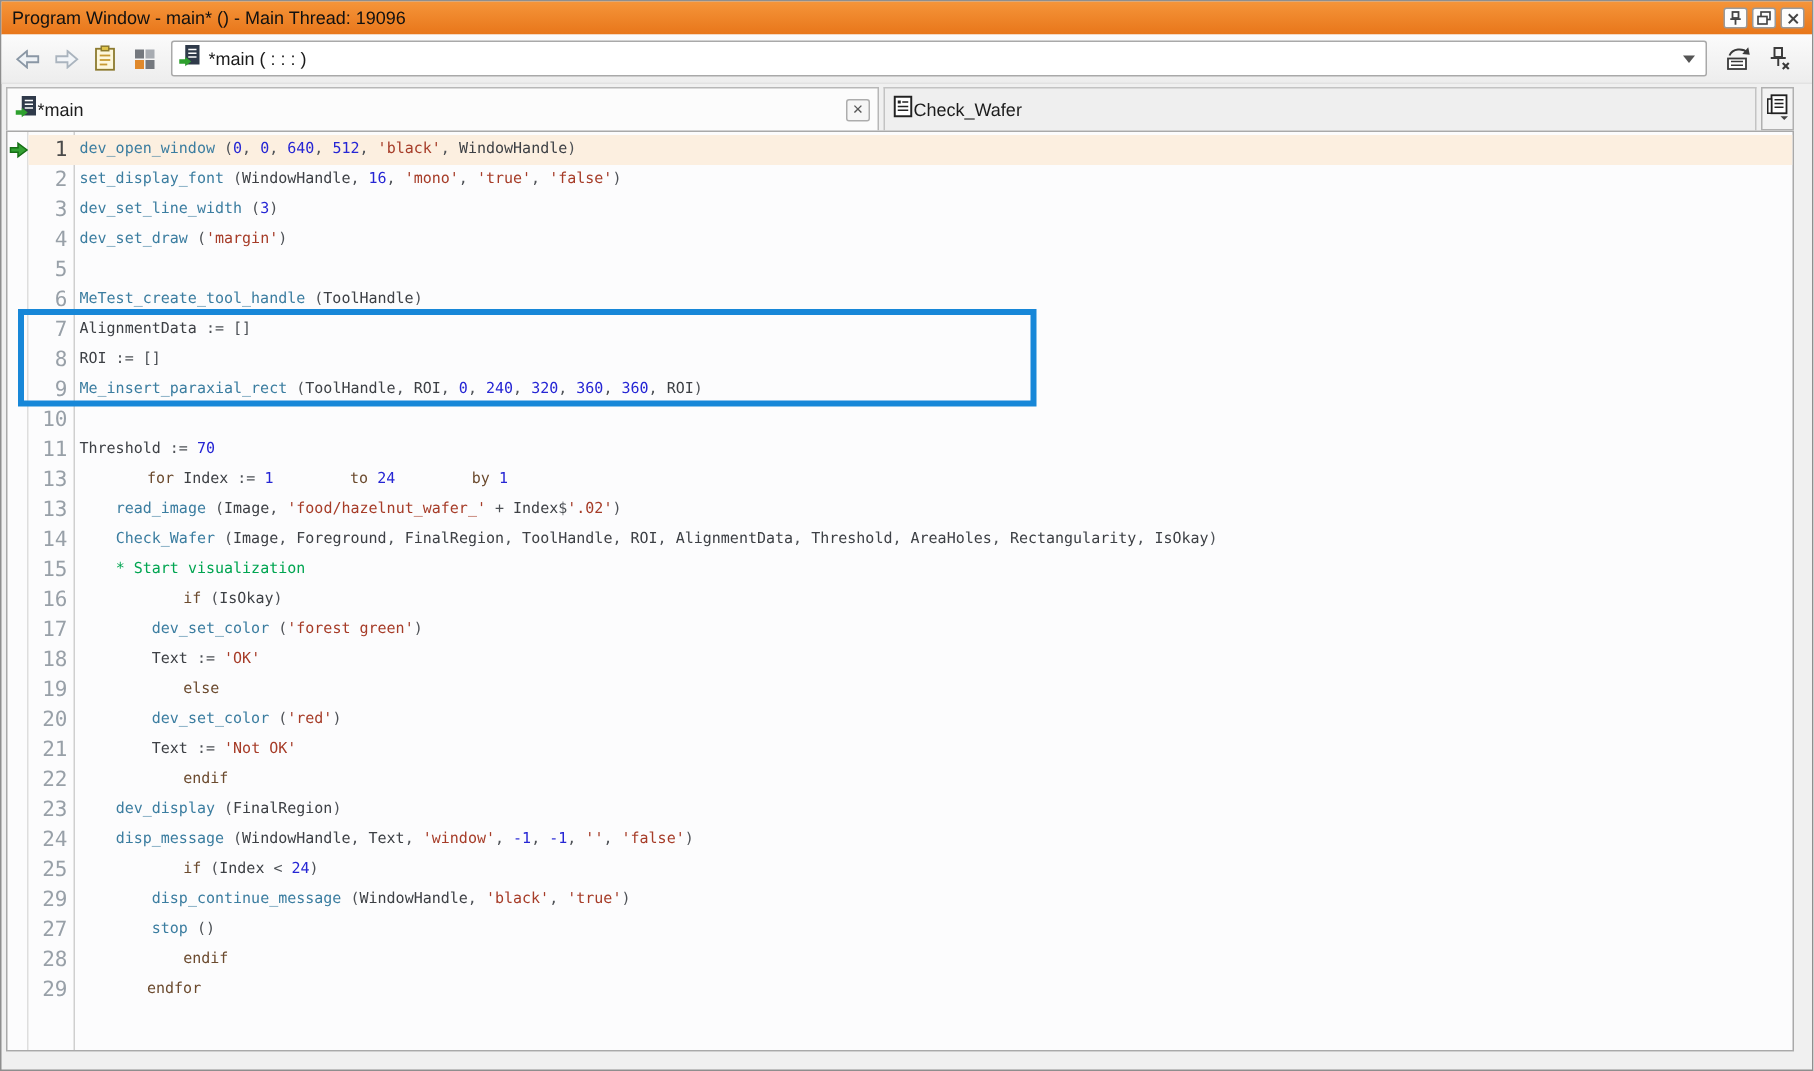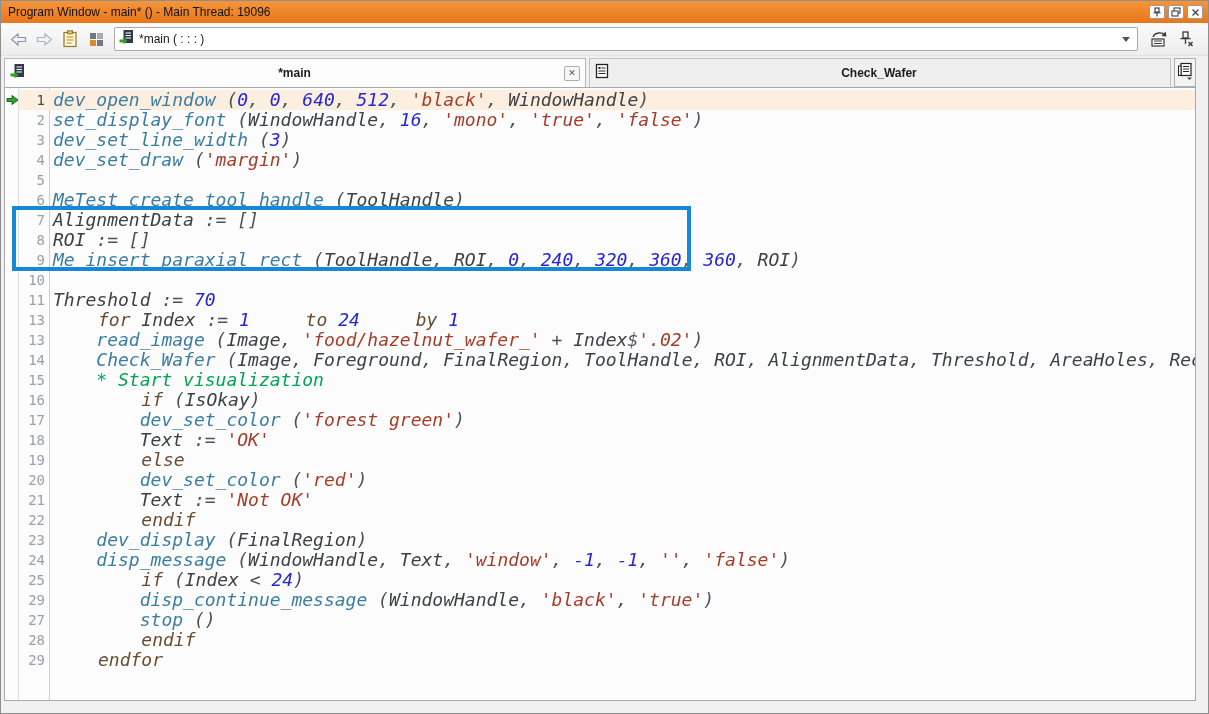--- a/index.html
+++ b/index.html
@@ -19,36 +19,36 @@
   .icon-btn svg{display:block;}
   .combo{flex:1;height:24px;margin:0 10px 0 4px;background:#fff;border:1px solid #a9a9a9;border-radius:2px;display:flex;align-items:center;padding:0 4px;}
   .combo-text{flex:1;font-size:12px;color:#1a1a1a;margin-left:5px;white-space:nowrap;overflow:hidden;}
   .combo-arrow{width:0;height:0;border-left:4px solid transparent;border-right:4px solid transparent;border-top:5px solid #555;margin:0 3px;}
 
   
   .tabbar{height:31px;display:flex;align-items:stretch;padding:2px 12px 0 3px;gap:3px;flex:0 0 auto;}
   .tab{flex:1;display:flex;align-items:center;border:1px solid #b7b7b7;border-bottom:none;padding:0 5px;min-width:0;}
   .tab.active{background:#fcfcfc;}
   .tab.inactive{background:#efefef;border-color:#c3c3c3;}
-  .tab-label{flex:1;text-align:center;font-size:12px;color:#1c1c1c;white-space:nowrap;overflow:hidden;font-weight:bold;}
+  .tab-label{flex:1;font-size:12px;color:#1c1c1c;white-space:nowrap;overflow:hidden;}
   .tab-close{width:16px;height:15px;border:1px solid #adadad;border-radius:2px;background:#f6f6f6;color:#555;font-size:9px;line-height:13px;text-align:center;padding:0;}
   .tab-spacer{width:16px;}
   .tablist-btn{width:22px;border:1px solid #b0b0b0;background:#f3f3f3;display:flex;align-items:center;justify-content:center;padding:0;}
 
   
   .editor{flex:1;margin:0 12px 12px 3px;background:#fcfcfd;border:1px solid #a9a9a9;position:relative;overflow:hidden;font-family:"DejaVu Sans Mono",monospace;}
   .vline{position:absolute;top:0;bottom:0;width:1px;background:#cfcfcf;}
   .vline.m{left:13px;background:#dedede;}
   .vline.g{left:44px;}
   .lines{position:absolute;top:2px;left:0;right:0;}
   .cl{display:flex;height:20px;align-items:stretch;}
   .cl .m{width:14px;position:relative;flex:0 0 auto;}
   .cl .m svg{position:absolute;left:1px;top:4px;}
   .cl .g{width:31px;flex:0 0 auto;text-align:right;padding-right:5px;font-size:14px;line-height:20px;color:#98a0a8;}
-  .cl .c{flex:1;padding-left:3px;font-size:18px;line-height:20px;white-space:pre;color:#3d4045;font-style:italic;}
+  .cl .c{flex:1;padding-left:3px;font-size:10px;line-height:20px;white-space:pre;color:#3d4045;}
   .cl.cur .g{color:#4a4a4a;background:var(--current_line_bg);}
   .cl.cur .c{background:var(--current_line_bg);}
   .t-op{color:var(--operator);}
   .t-v{color:var(--variable);}
   .t-p{color:var(--punct);}
   .t-n{color:var(--number);}
   .t-s{color:var(--string);}
   .t-k{color:var(--keyword);margin-left:45px;}
   .t-c{color:var(--comment);margin-top:20px;}
   .t-w{color:var(--variable);}

